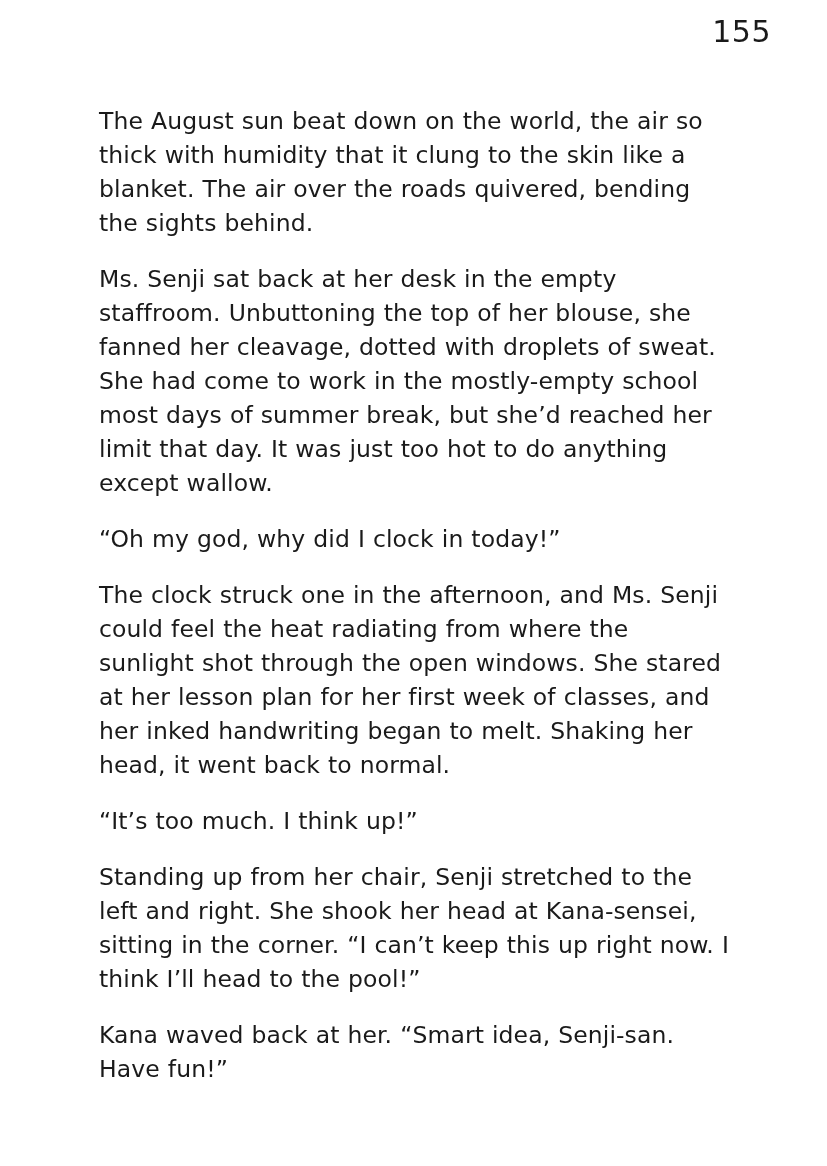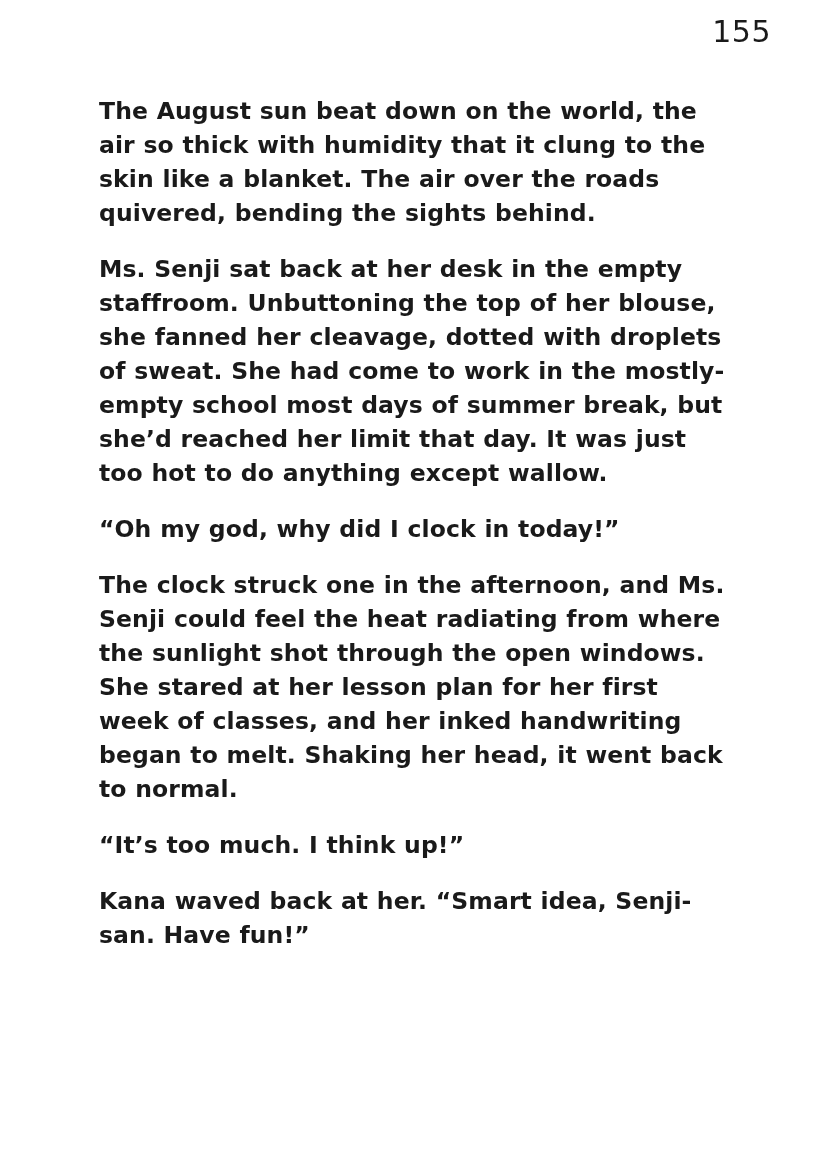--- a/index.html
+++ b/index.html
@@ -25,24 +25,23 @@
     position: absolute;
     top: 14px;
     right: 56px;
     font-size: 30px;
     font-weight: 400;
     letter-spacing: 0.5px;
     color: #1a1a1a;
   }
   .body-text {
     position: absolute;
-    top: 94px;
+    top: 104px;
     left: 99px;
     width: 632px;
-    font-weight: bold;
   }
   .para {
     font-size: 23.5px;
     line-height: 34px;
     margin: 0 0 22px 0;
     color: #1a1a1a;
     letter-spacing: 0.1px;
     word-spacing: 0.4px;
   }
   .para:last-child {
@@ -55,16 +54,17 @@
 <div class="page">
 
   <div class="page-number">155</div>
 
   <div class="body-text">
     <p class="para">The August sun beat down on the world, the air so thick with humidity that it clung to the skin like a blanket. The air over the roads quivered, bending the sights behind.</p>
     <p class="para">Ms. Senji sat back at her desk in the empty staffroom. Unbuttoning the top of her blouse, she fanned her cleavage, dotted with droplets of sweat. She had come to work in the mostly-empty school most days of summer break, but she’d reached her limit that day. It was just too hot to do anything except wallow.</p>
     <p class="para">“Oh my god, why did I clock in today!”</p>
     <p class="para">The clock struck one in the afternoon, and Ms. Senji could feel the heat radiating from where the sunlight shot through the open windows. She stared at her lesson plan for her first week of classes, and her inked handwriting began to melt. Shaking her head, it went back to normal.</p>
     <p class="para">“It’s too much. I think up!”</p>
+    <p class="para">Standing up from her chair, Senji stretched to the left and right. She shook her head at Kana-sensei, sitting in the corner. “I can’t keep this up right now. I think I’ll head to the pool!”</p>
     <p class="para">Kana waved back at her. “Smart idea, Senji-san. Have fun!”</p>
   </div>
 
 </div>
 
 </body></html>

